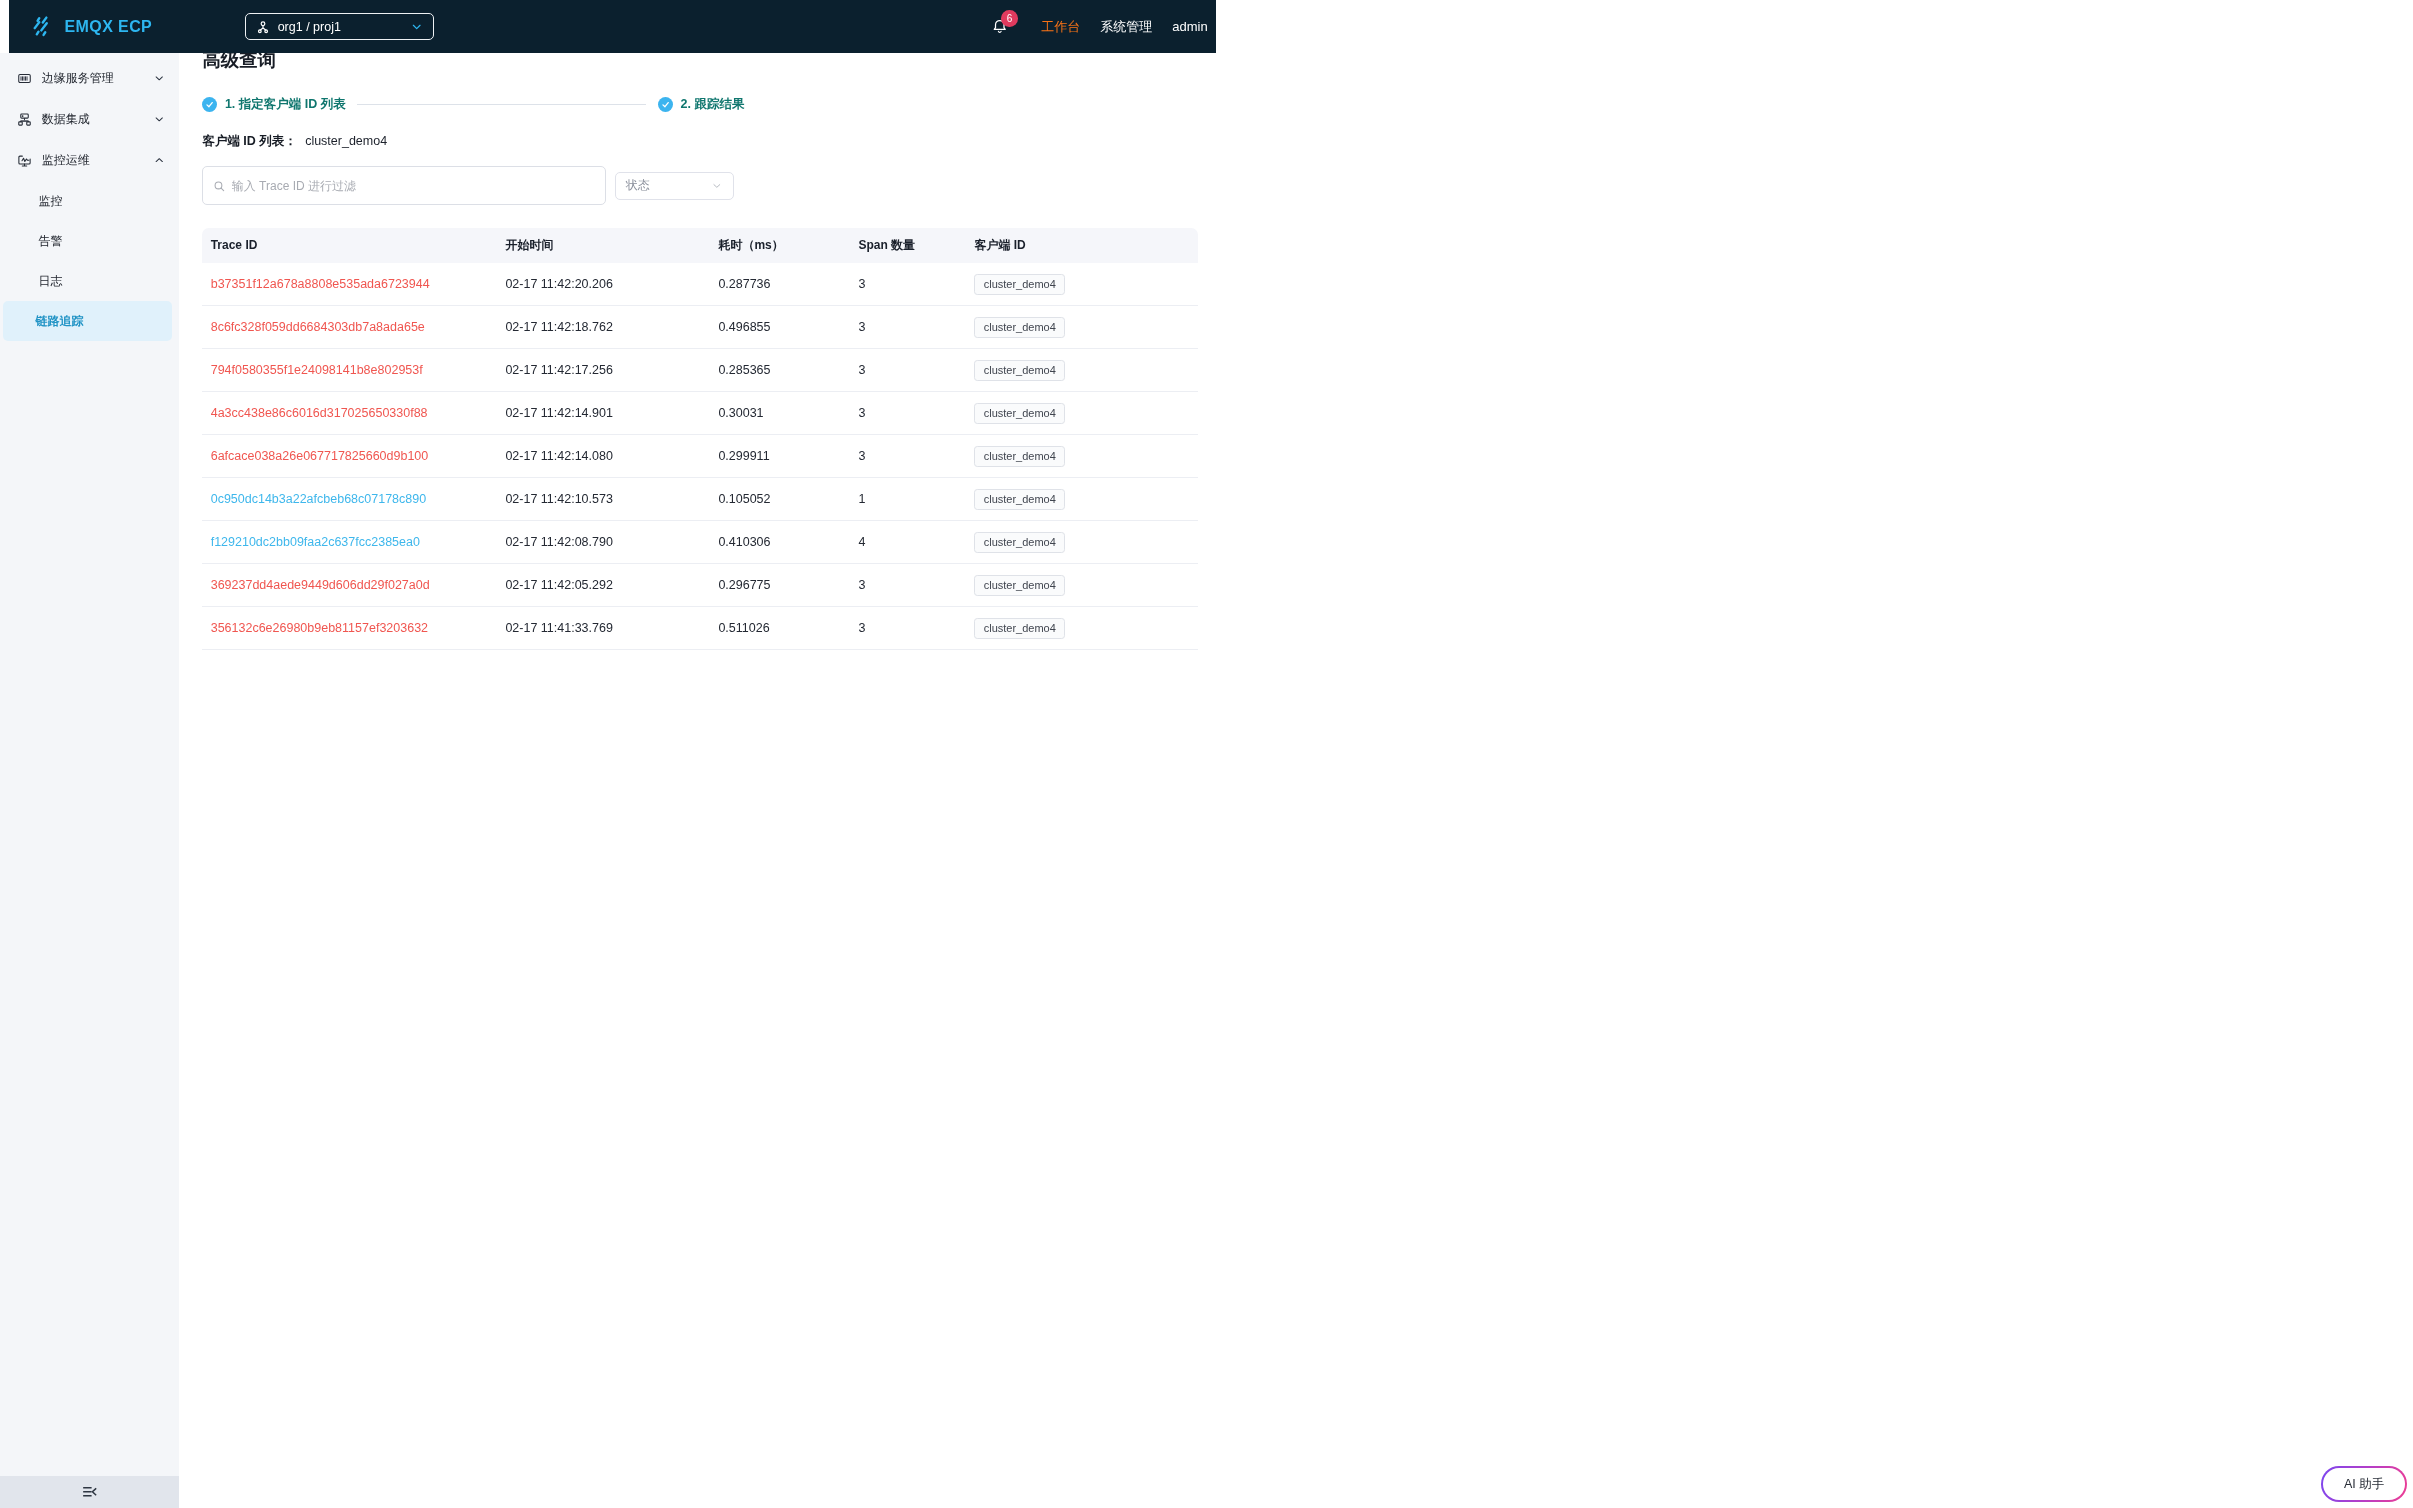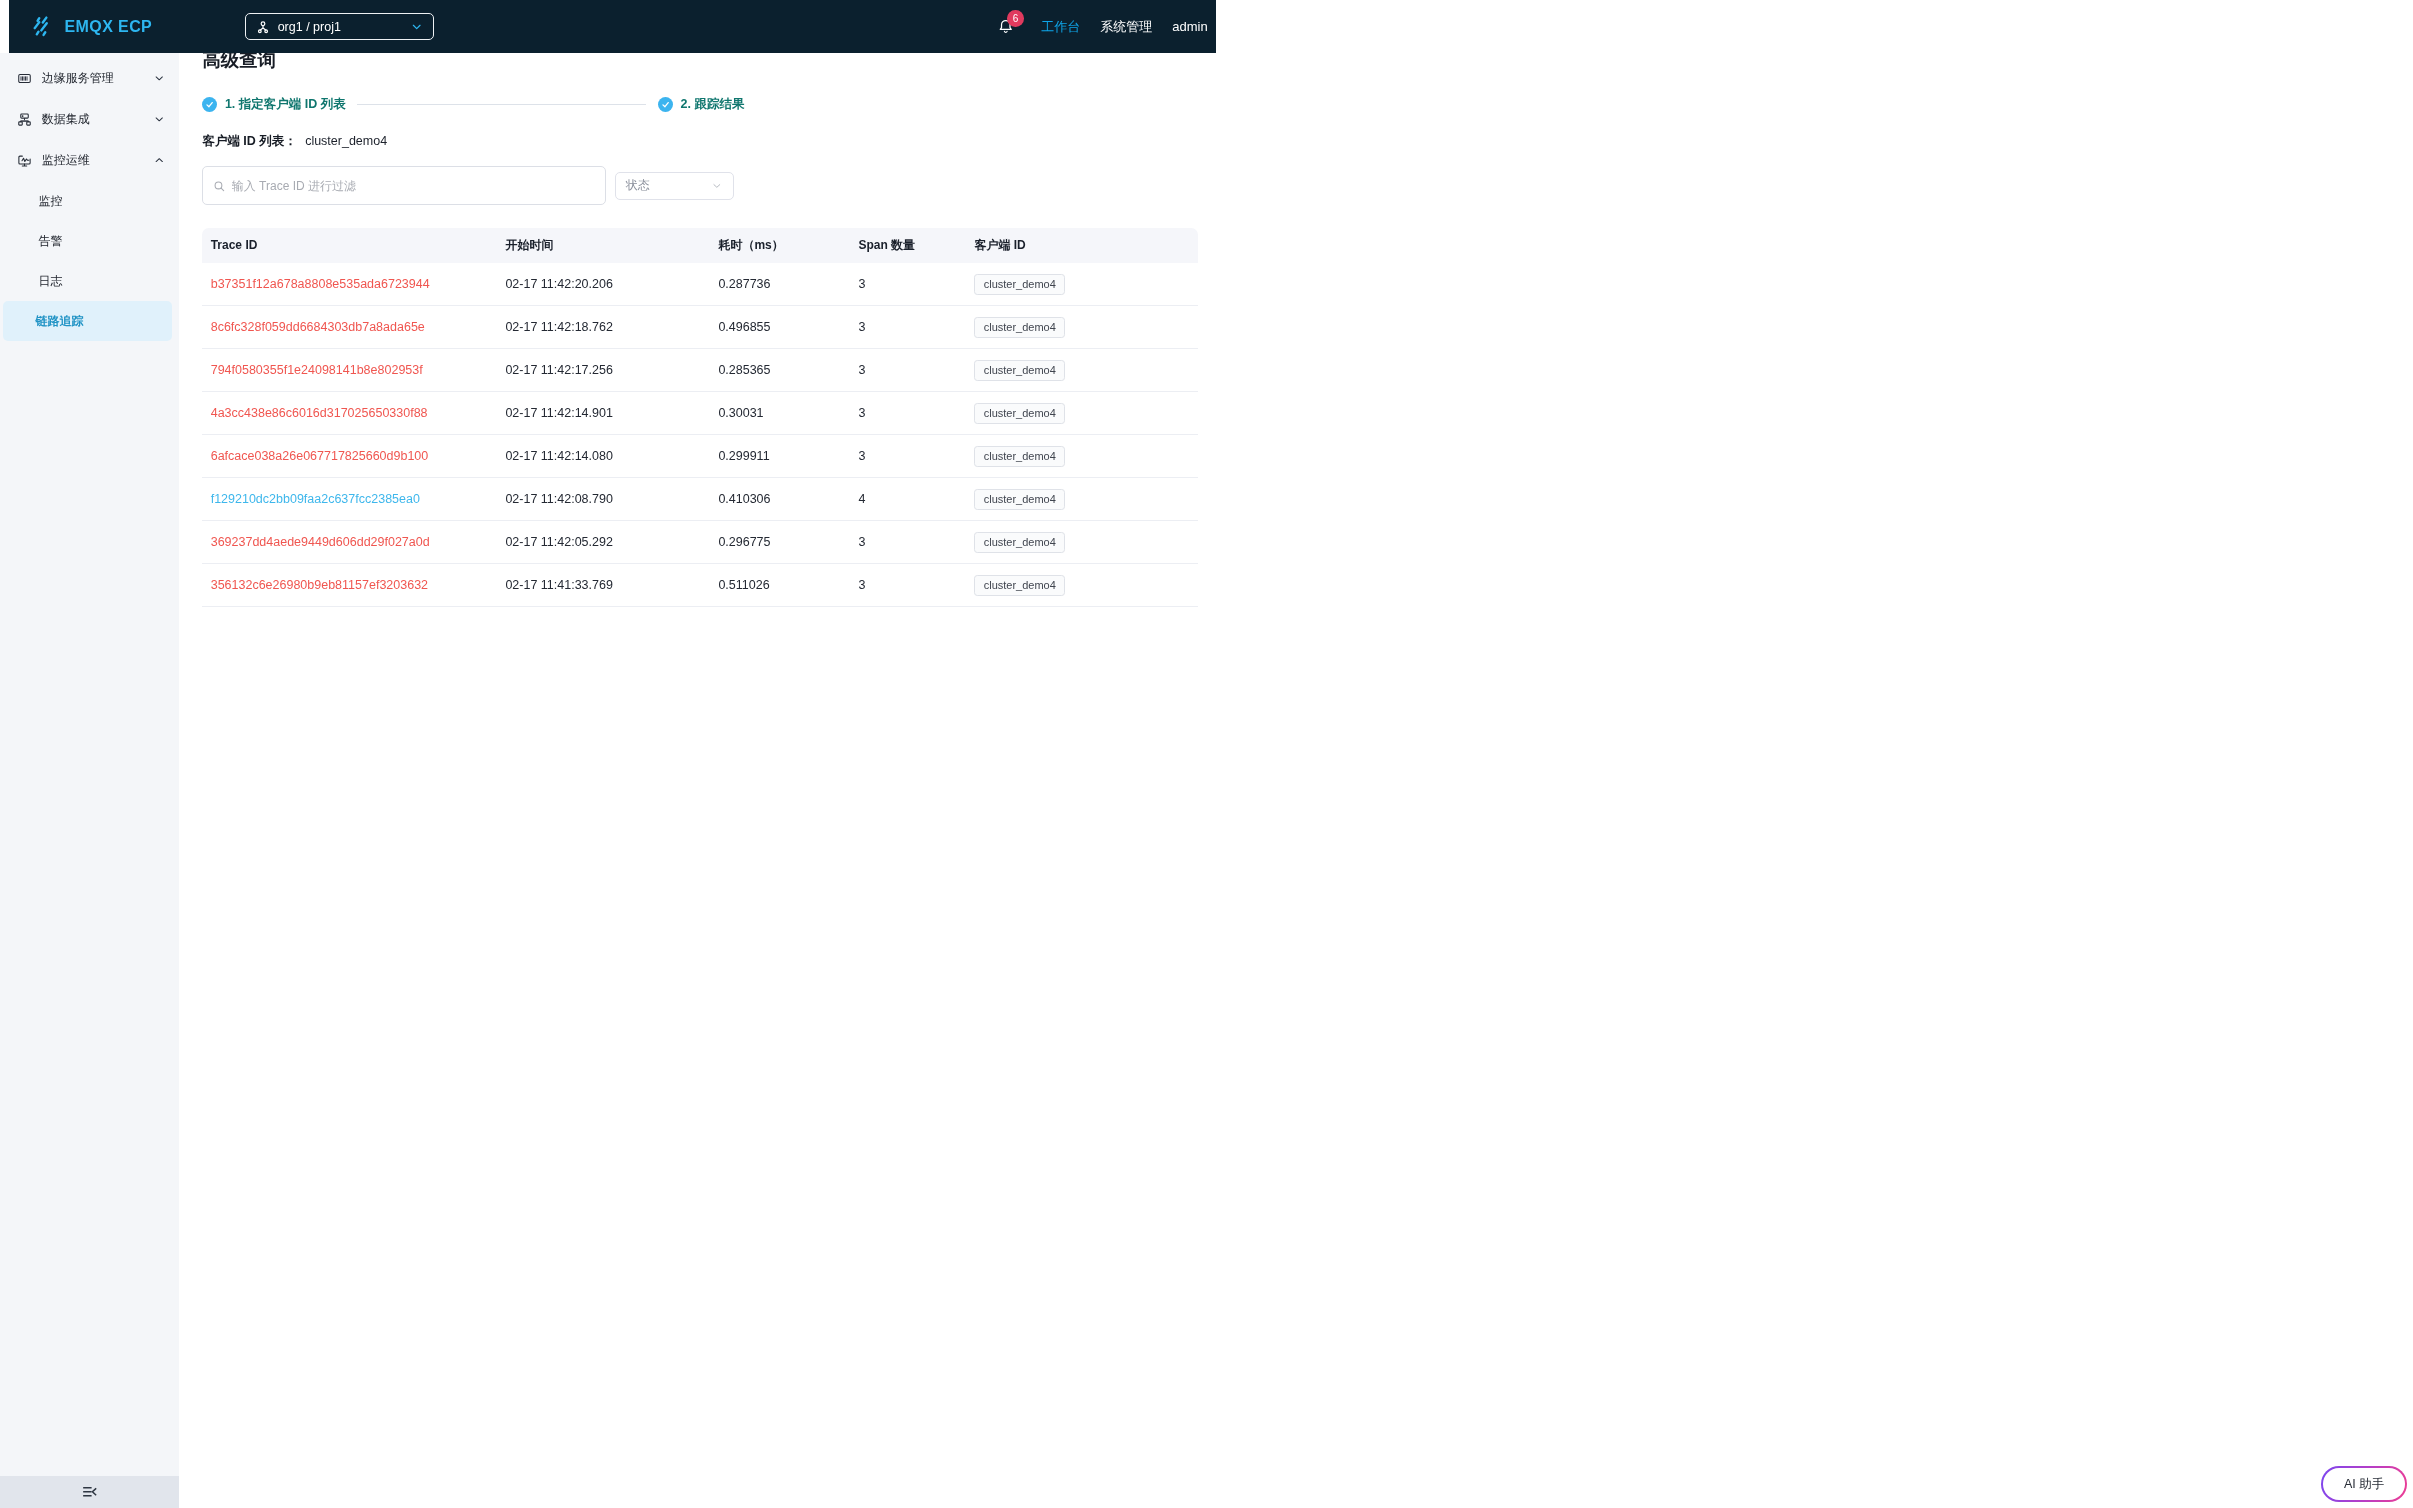--- a/index.html
+++ b/index.html
@@ -15,21 +15,21 @@
   .org-box { margin-left:93px; width:189px; height:27.5px; border:1.3px solid #eef1f4;
     border-radius:5px; display:flex; align-items:center; padding:0 10px; cursor:pointer; }
   .org-box .org-label { color:#fff; font-size:12.5px; margin-left:7.5px; }
   .org-box .chev { margin-left:auto; display:flex; }
   .top-right { margin-left:auto; display:flex; align-items:center; gap:20px; }
   .bell-wrap { position:relative; display:flex; padding-right:6.7px; cursor:pointer; }
   .badge { position:absolute; top:-7.5px; left:10px; min-width:16.7px; height:16.7px; padding:0 4.2px;
     background:#e03a5e; border-radius:8.3px; color:#fff; font-size:10px;
     display:flex; align-items:center; justify-content:center; }
   .top-link { font-size:13px; color:#ffffff; cursor:pointer; }
-  .top-link.active { color:#0ea5e9; }
+  .top-link.active { color:#f97316;margin-left:6px; }
 
   
   .sidebar { position:fixed; top:53px; left:0; bottom:0; width:179px; background:#f4f6f9; z-index:40; }
   .menu { padding-top:5px; }
   .menu-item { height:41px; display:flex; align-items:center; padding:0 13.4px 0 16.7px;
     color:#20252e; font-size:12px; cursor:pointer; }
   .menu-item .mi-label { margin-left:10px; }
   .menu-item .chev { margin-left:auto; display:flex; }
   .sub-item { height:40px; display:flex; align-items:center; padding-left:36px;
     color:#20252e; font-size:12px; cursor:pointer; margin:0 6.7px 0 2.5px; border-radius:5px; }
@@ -313,20 +313,27 @@
           <td><span class="client-tag">cluster_demo4</span></td>
         </tr>
         <tr>
           <td><a class="trace-link" style="color: rgb(240, 86, 80);">6afcace038a26e067717825660d9b100</a></td>
           <td>02-17 11:42:14.080</td>
           <td>0.299911</td>
           <td>3</td>
           <td><span class="client-tag">cluster_demo4</span></td>
         </tr>
         <tr>
+          <td><a class="trace-link" style="color: rgb(62, 183, 236);">0c950dc14b3a22afcbeb68c07178c890</a></td>
+          <td>02-17 11:42:10.573</td>
+          <td>0.105052</td>
+          <td>1</td>
+          <td><span class="client-tag">cluster_demo4</span></td>
+        </tr>
+        <tr>
           <td><a class="trace-link" style="color: rgb(62, 183, 236);">f129210dc2bb09faa2c637fcc2385ea0</a></td>
           <td>02-17 11:42:08.790</td>
           <td>0.410306</td>
           <td>4</td>
           <td><span class="client-tag">cluster_demo4</span></td>
         </tr>
         <tr>
           <td><a class="trace-link" style="color: rgb(240, 86, 80);">369237dd4aede9449d606dd29f027a0d</a></td>
           <td>02-17 11:42:05.292</td>
           <td>0.296775</td>

